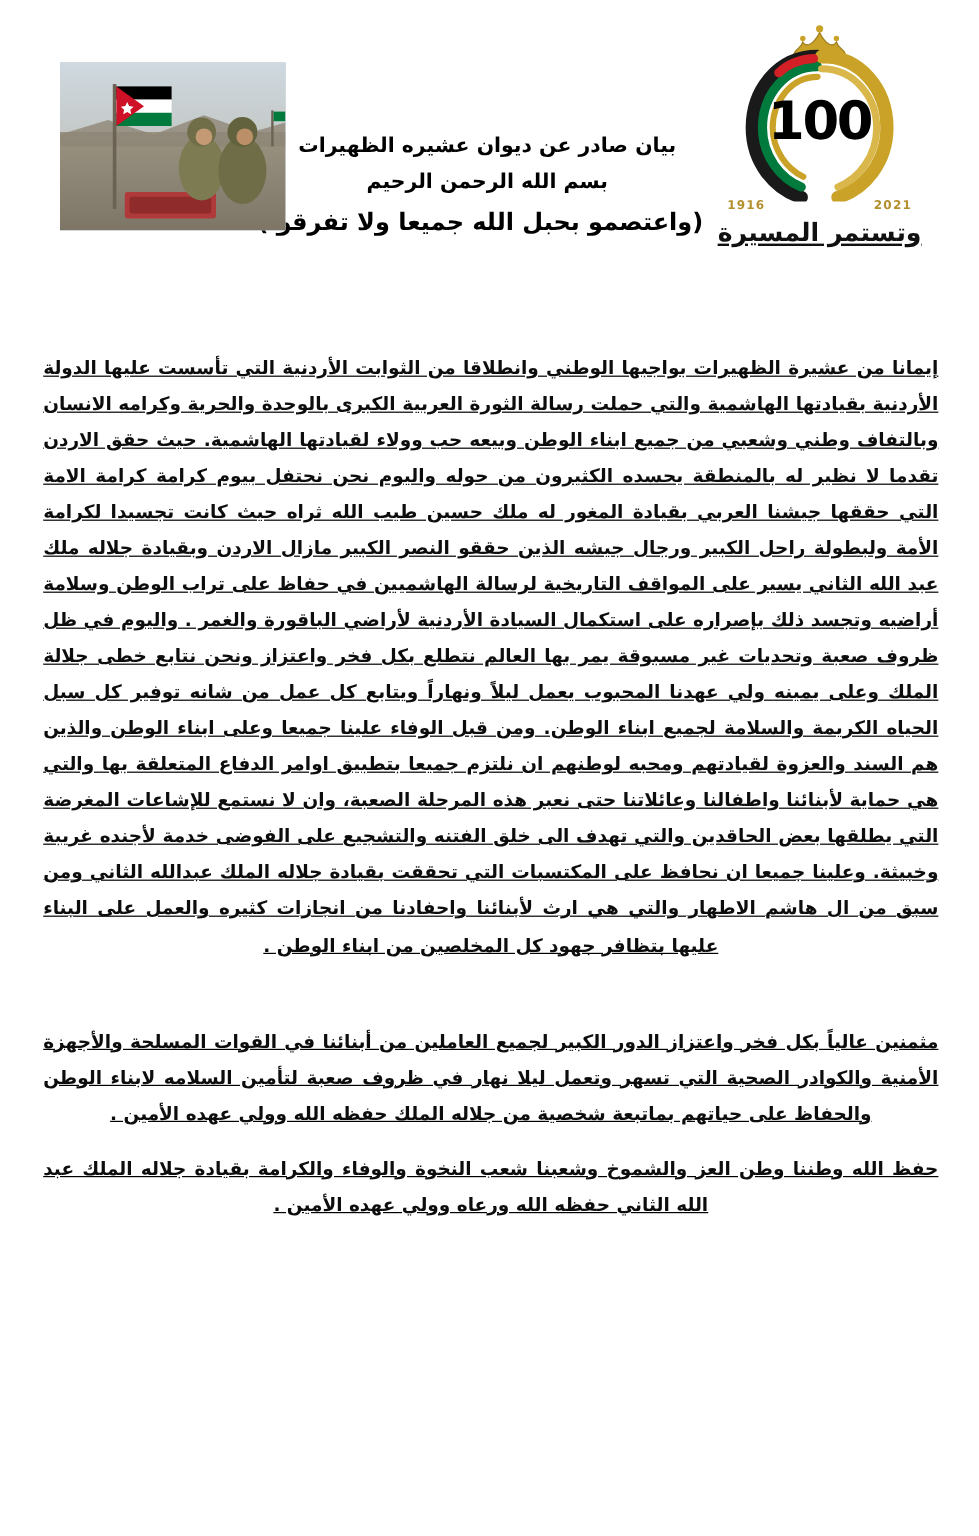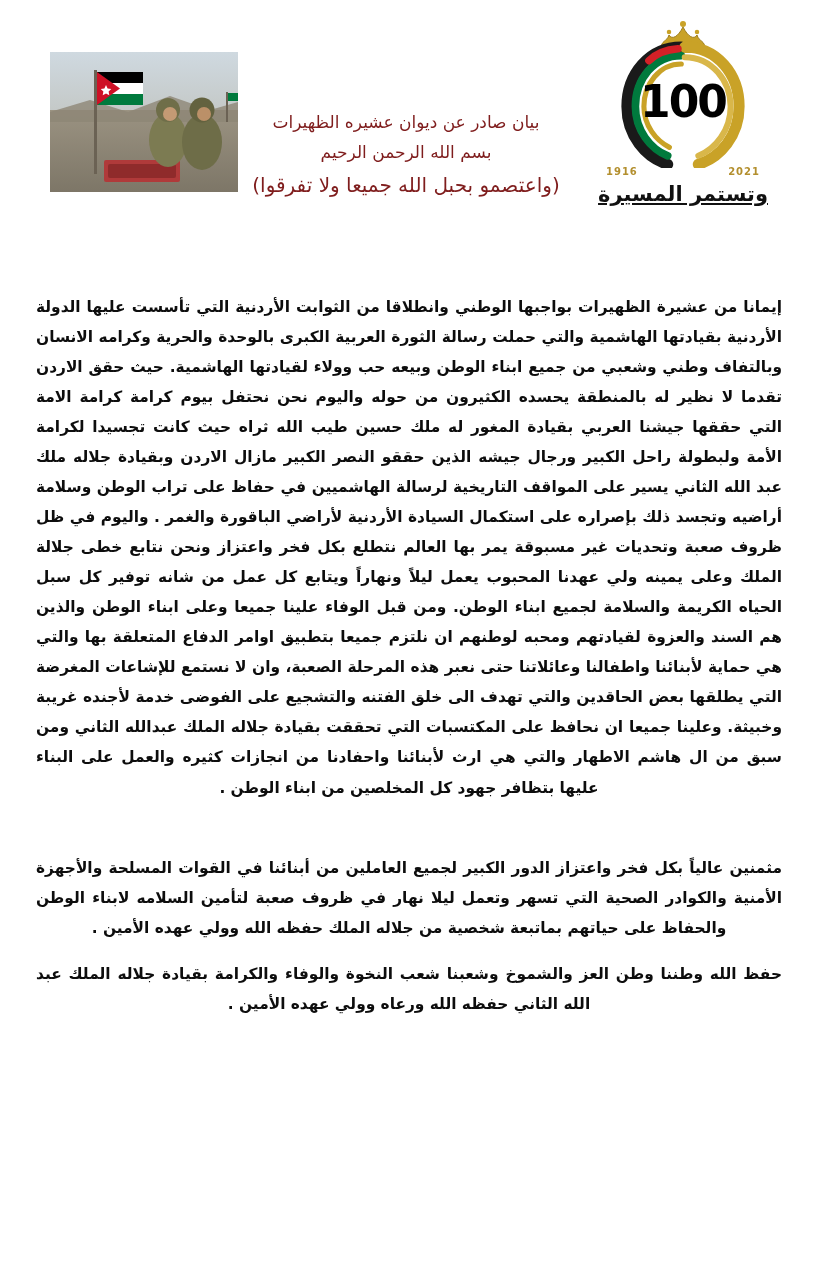--- a/index.html
+++ b/index.html
@@ -92,22 +92,22 @@
     position: absolute;
     top: 108px;
     right: 230px;
     width: 360px;
     text-align: center;
     direction: rtl;
     line-height: 1.75;
   }
   .title-block .line {
     font-size: 17px;
-    font-weight: normal;
-    color: #7f1d1d;
+    font-weight: bold;
+    color: #000000;
     white-space: nowrap;
   }
   .title-block .line.small {
     font-size: 20px;
   }
 
   
   .photo {
     position: absolute;
     top: 52px;
@@ -119,20 +119,21 @@
   }
   .photo svg { display: block; }
 
   
   .body-wrap {
     position: absolute;
     top: 292px;
     right: 34px;
     left: 36px;
     direction: rtl;
+    text-decoration: underline;
   }
   .para {
     font-size: 15.4px;
     line-height: 1.95;
     text-align: justify;
     text-align-last: center;
     font-weight: bold;
     color: #0d0d0d;
     margin: 0 0 26px 0;
     letter-spacing: 0;

